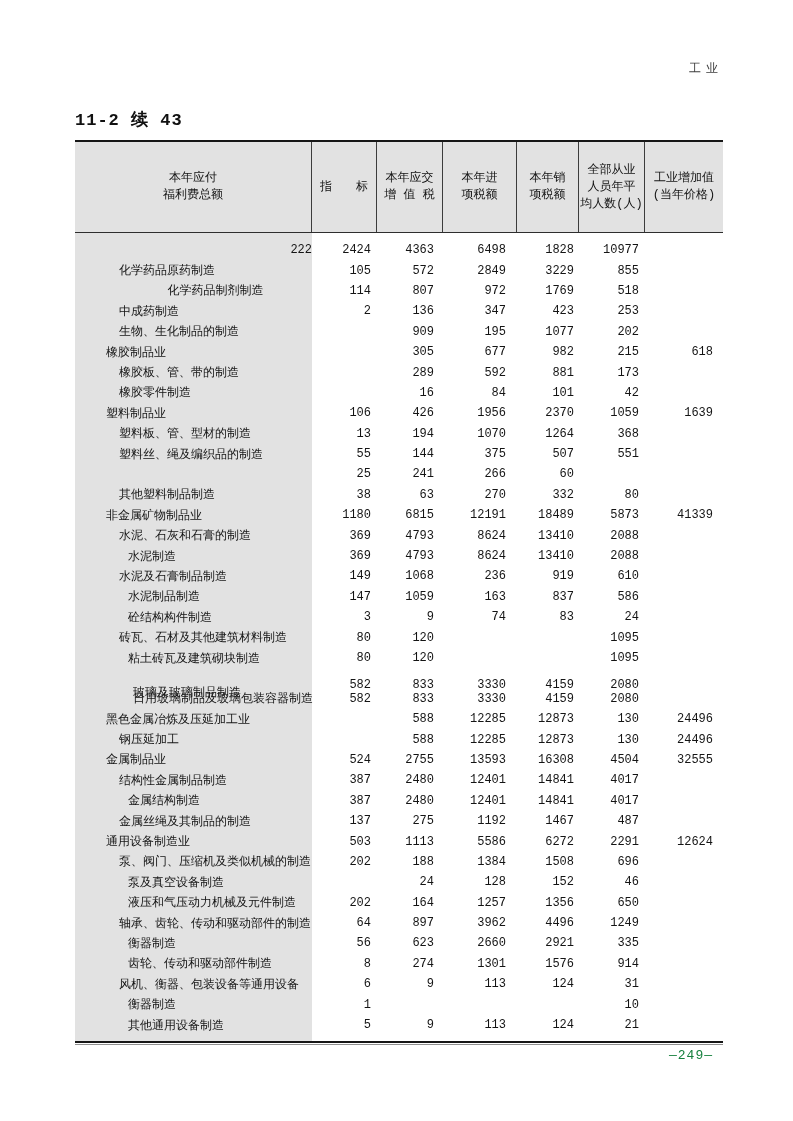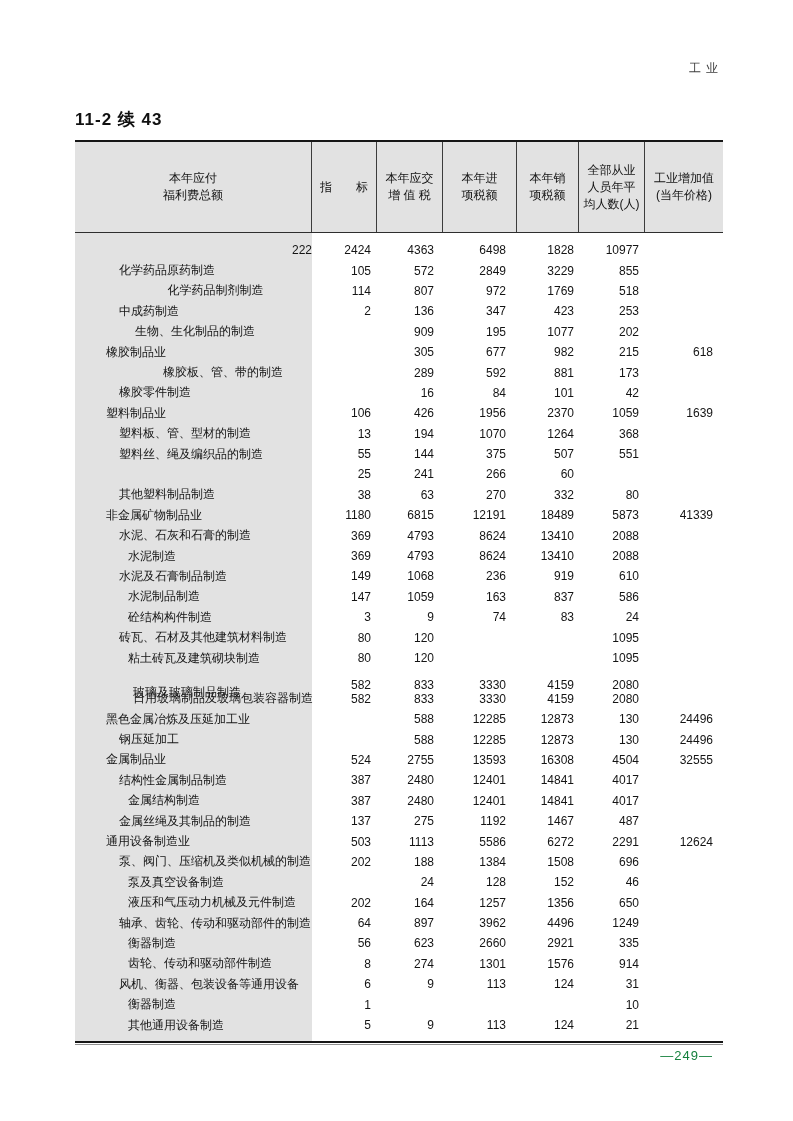--- a/index.html
+++ b/index.html
@@ -1,18 +1,18 @@
 <!DOCTYPE html>
 <html><head>
 <meta charset="utf-8">
 <style>
   html,body { margin:0; padding:0; background:#ffffff; }
   .page {
     position:relative; width:793px; height:1098px; background:#ffffff;
-    font-family:Liberation Sans, sans-serif; color:#1a1a1a;
+    font-family:Liberation Mono, monospace; color:#1a1a1a;
     overflow:hidden;
   }
   .running-head {
     position:absolute; top:60px; right:70px;
     font-size:12px; letter-spacing:5px; color:#3d3d3d;
   }
   .doc-title {
     position:absolute; top:108px; left:75px;
     font-size:17px; font-weight:bold; letter-spacing:1px; color:#111;
   }
@@ -122,39 +122,39 @@
         <div class="tr">
           <div class="td label" style="padding-left: 44px;">中成药制造</div>
           <div class="td num">2</div>
           <div class="td num">136</div>
           <div class="td num">347</div>
           <div class="td num">423</div>
           <div class="td num">253</div>
           <div class="td num"></div>
         </div>
         <div class="tr">
-          <div class="td label" style="padding-left: 44px; margin-left: 16px;">生物、生化制品的制造</div>
+          <div class="td label" style="padding-left: 44px;">生物、生化制品的制造</div>
           <div class="td num"></div>
           <div class="td num">909</div>
           <div class="td num">195</div>
           <div class="td num">1077</div>
           <div class="td num">202</div>
           <div class="td num"></div>
         </div>
         <div class="tr">
           <div class="td label" style="padding-left: 31px;">橡胶制品业</div>
           <div class="td num"></div>
           <div class="td num">305</div>
           <div class="td num">677</div>
           <div class="td num">982</div>
           <div class="td num">215</div>
           <div class="td num">618</div>
         </div>
         <div class="tr">
-          <div class="td label" style="padding-left: 44px; margin-left: 44px;">橡胶板、管、带的制造</div>
+          <div class="td label" style="padding-left: 44px;">橡胶板、管、带的制造</div>
           <div class="td num"></div>
           <div class="td num">289</div>
           <div class="td num">592</div>
           <div class="td num">881</div>
           <div class="td num">173</div>
           <div class="td num"></div>
         </div>
         <div class="tr">
           <div class="td label" style="padding-left: 44px;">橡胶零件制造</div>
           <div class="td num"></div>

